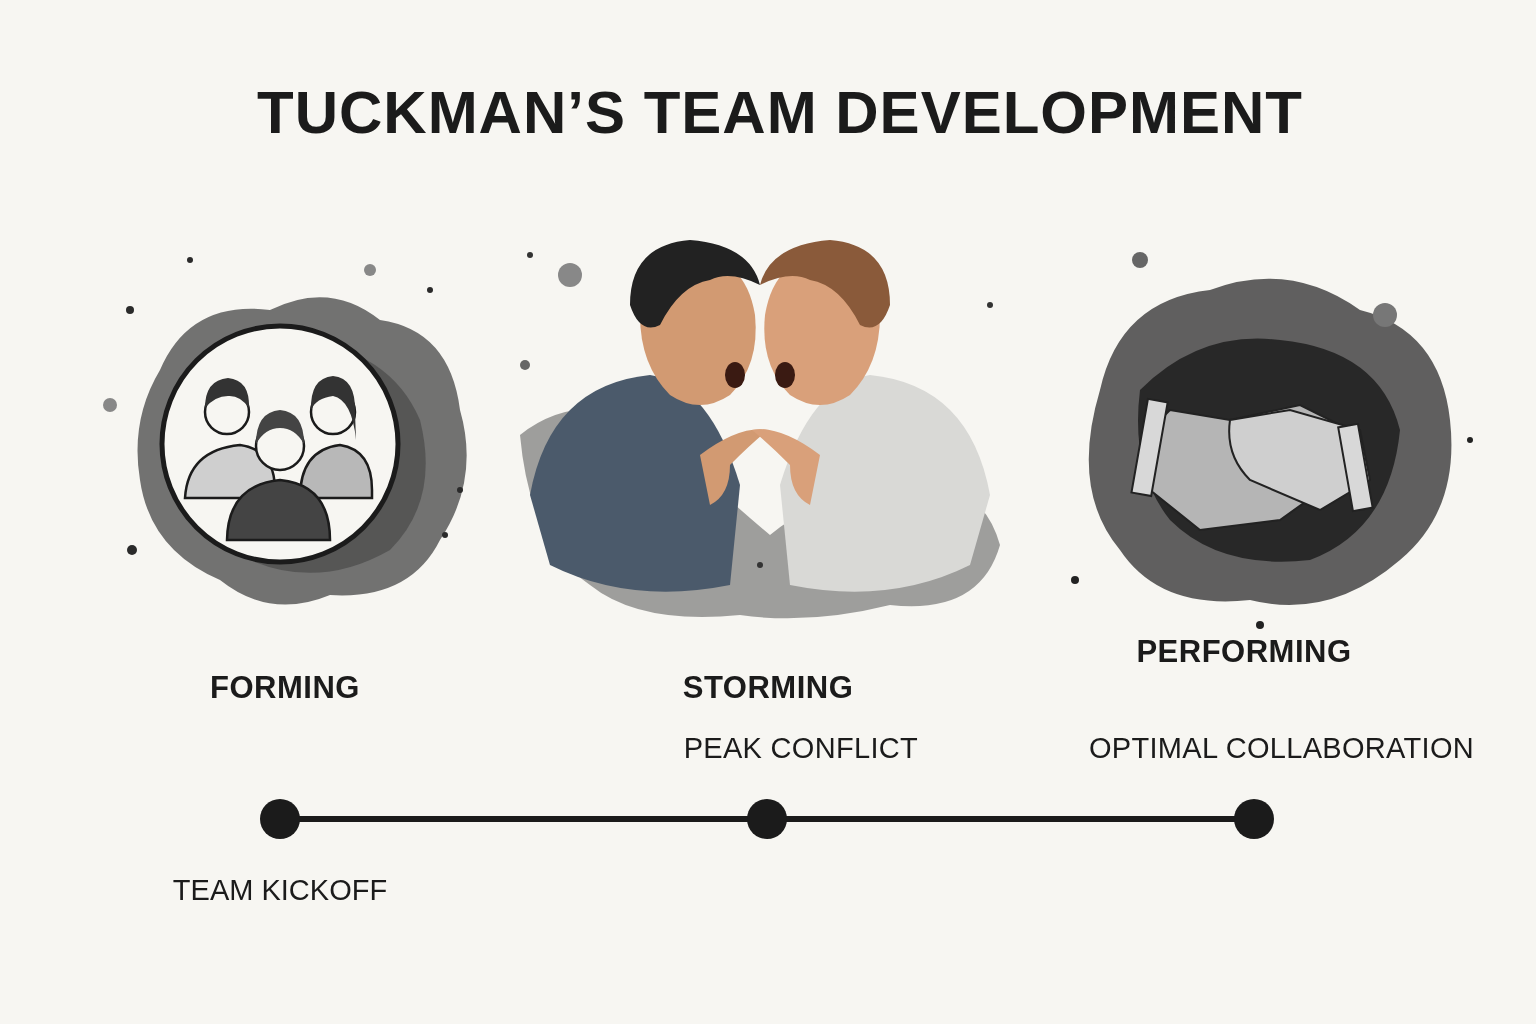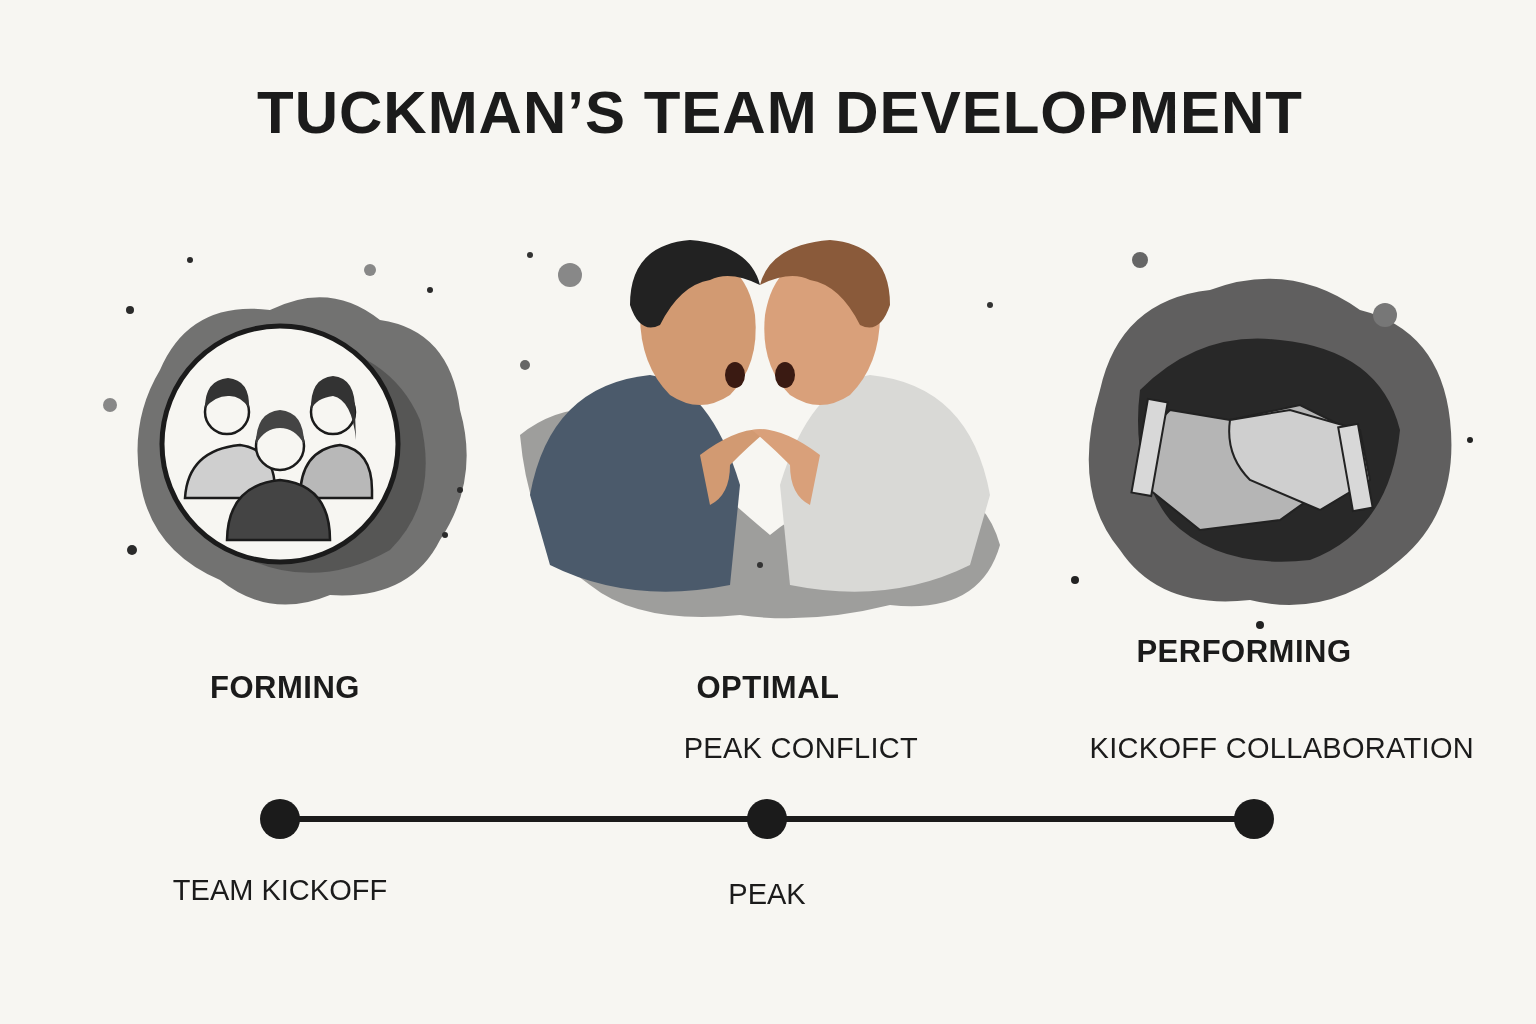--- a/index.html
+++ b/index.html
@@ -104,27 +104,26 @@
       <circle cx="80" cy="20" r="8" fill="#666"></circle>
       <circle cx="325" cy="75" r="12" fill="#777"></circle>
       <circle cx="15" cy="340" r="4"></circle>
       <circle cx="410" cy="200" r="3"></circle>
       <circle cx="200" cy="385" r="4"></circle>
     </g>
 </svg>
 
 <div class="stage-name" style="left:135px;top:670px;width:300px;">FORMING</div>
 
-<div class="stage-name" style="left:618px;top:670px;width:300px;">OPTIMAL</div>
+<div class="stage-name" style="left:618px;top:670px;width:300px;">STORMING</div>
 <div class="stage-sub" style="left:618px;top:732px;width:300px;">PEAK CONFLICT</div>
 
 <div class="stage-name" style="left:1044px;top:634px;width:400px;">PERFORMING</div>
-<div class="stage-sub" style="left:1014px;top:732px;width:460px;">KICKOFF COLLABORATION</div>
+<div class="stage-sub" style="left:1014px;top:732px;width:460px;">OPTIMAL COLLABORATION</div>
 
 <div class="timeline-line"></div>
 <div class="node" style="left:260px;top:799px;"></div>
 <div class="node" style="left:747px;top:799px;"></div>
 <div class="node" style="left:1234px;top:799px;"></div>
 
 <div class="milestone" style="left:130px;top:868px;width:300px;">TEAM KICKOFF</div>
 <div class="milestone" style="left:617px;top:872px;width:300px;">
-  <div>PEAK</div>
 </div>
 
 </body></html>

